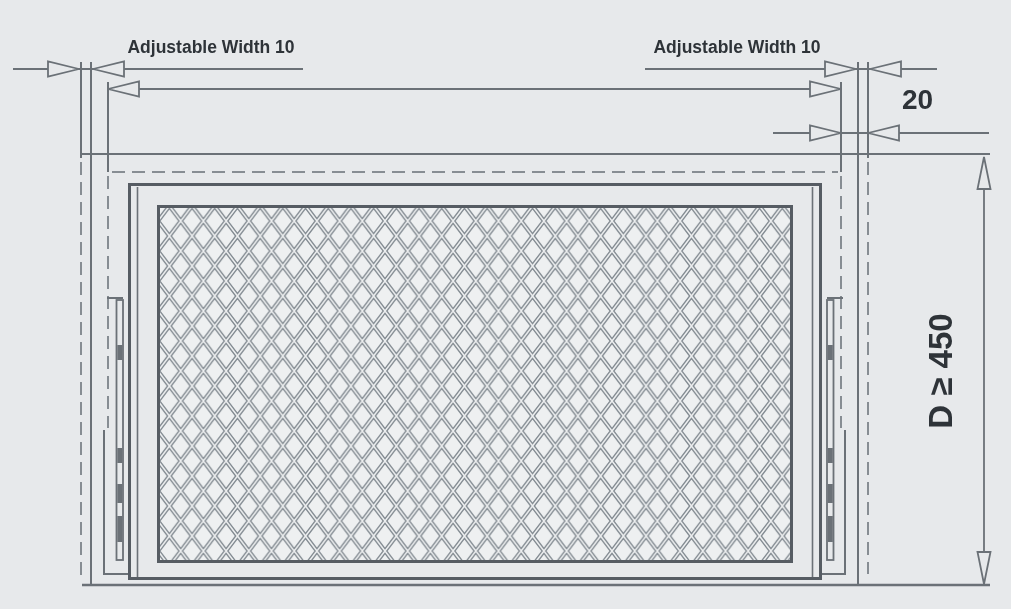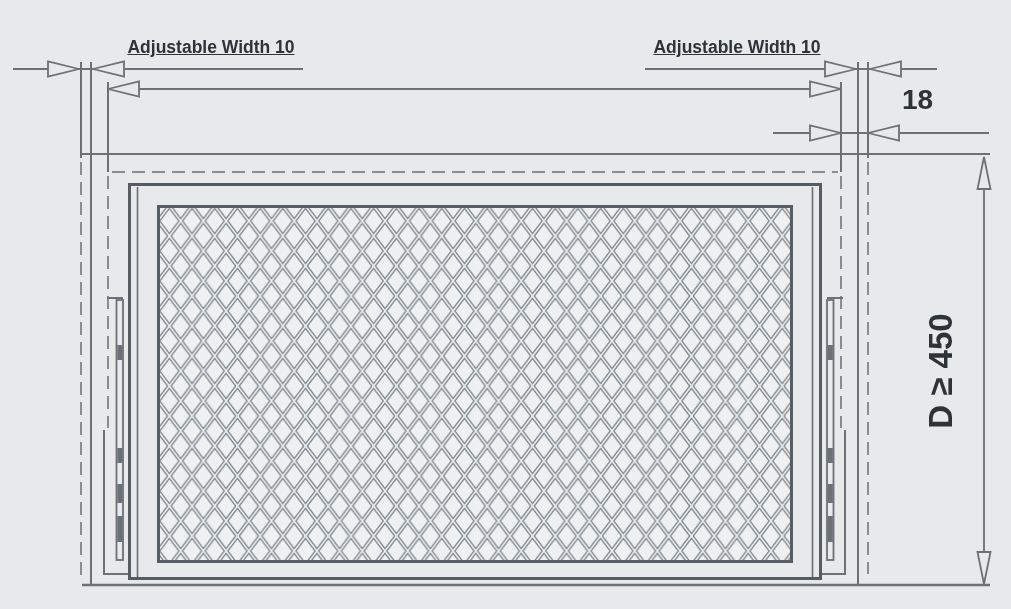--- a/index.html
+++ b/index.html
@@ -11,21 +11,21 @@
     font-family:"Liberation Sans", sans-serif;
   }
   #drawing{position:absolute;left:0;top:0;}
   .dim-label{
     position:absolute;
     color:#2e3338;
     font-weight:bold;
     white-space:nowrap;
     user-select:none;
   }
-  .aw-label{font-size:17.5px;top:37px;width:188px;text-align:center;text-decoration:underline;}
+  .aw-label{font-size:17.5px;top:37px;width:188px;text-align:center;}
   #aw-left{left:117px;}
   #aw-right{left:643px;}
   #gap-label{font-size:28px;left:902px;top:84px;}
   #depth-label{
     font-size:33px;
     left:941px;top:371px;
     transform:translate(-50%,-50%) rotate(-90deg);
     transform-origin:center center;
   }
 </style>
@@ -117,17 +117,17 @@
       <polygon points="868,133 899,125.5 899,140.5"></polygon>
       <polygon points="984,157 977.5,189 990.5,189"></polygon>
       <polygon points="984,584 977.5,552 990.5,552"></polygon>
     </g>
   </svg>
 
   <div id="aw-left" class="dim-label aw-label">Adjustable Width 10</div>
 
   <div id="aw-right" class="dim-label aw-label">Adjustable Width 10</div>
 
-  <div id="gap-label" class="dim-label">18</div>
+  <div id="gap-label" class="dim-label">20</div>
 
   <div id="depth-label" class="dim-label">D ≥ 450</div>
 
 </div>
 
 </body></html>

